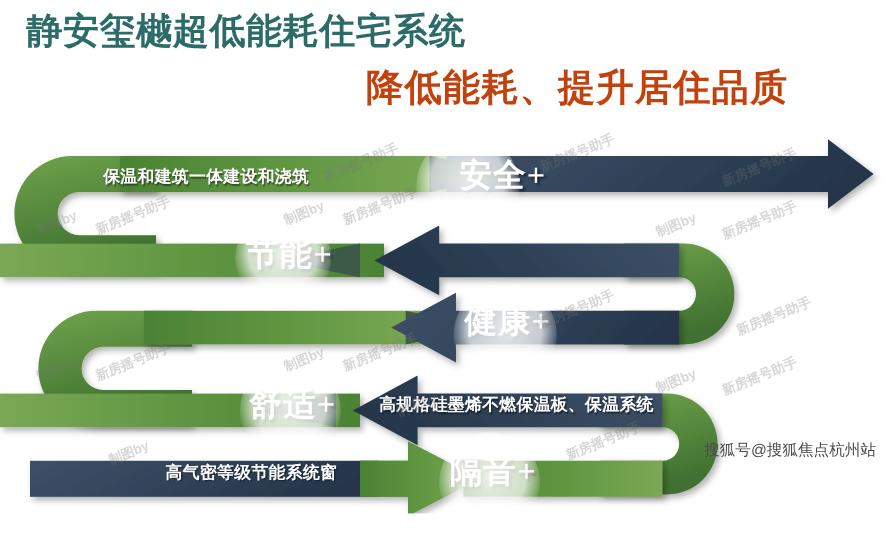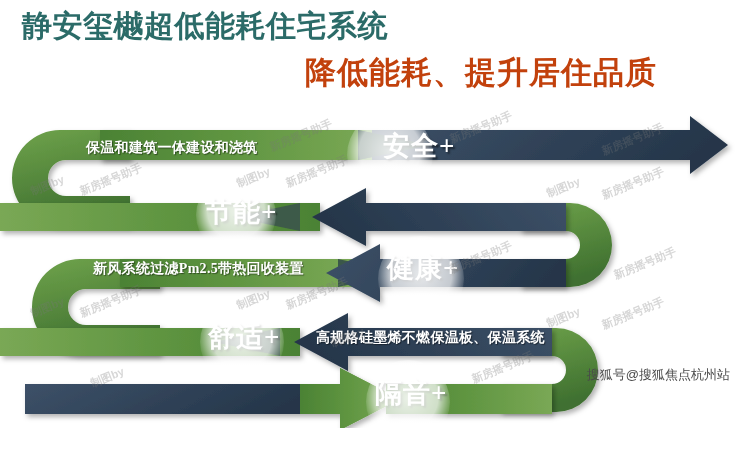--- a/index.html
+++ b/index.html
@@ -204,26 +204,26 @@
       <path d="M 386 276 L 552 276 L 552 306 L 386 306 Z" fill="url(#gGreenH)"></path>
       <path d="M 300 276 L 340 276 L 340 260 L 400 291 L 340 322 L 340 306 L 300 306 Z" fill="url(#gGreenH)"></path>
     </g>
   </svg>
 
   <div class="lbl lbl-desc" style="left:86px; top:139px;">保温和建筑一体建设和浇筑</div>
   <div class="lbl lbl-key" style="left:383px; top:128px;">安全+</div>
 
   <div class="lbl lbl-key" style="left:205px; top:194px;">节能+</div>
 
-  <div class="lbl lbl-desc" style="left:93px; top:260px;">新风系统过滤Pm2.5带热回收装置</div>
   <div class="lbl lbl-key" style="left:387px; top:250px;">健康+</div>
 
   <div class="lbl lbl-key" style="left:208px; top:319px;">舒适+</div>
   <div class="lbl lbl-desc" style="left:316px; top:329px;">高规格硅墨烯不燃保温板、保温系统</div>
 
+  <div class="lbl lbl-desc" style="left:138px; top:385px;">高气密等级节能系统窗</div>
   <div class="lbl lbl-key" style="left:375px; top:375px;">隔音+</div>
 
   <div class="wm-halo" style="left:347px; top:112px; width:86px; height:86px;"></div>
   <div class="wm-halo" style="left:196px; top:175px; width:80px; height:80px;"></div>
   <div class="wm-halo" style="left:378px; top:236px; width:86px; height:86px;"></div>
   <div class="wm-halo" style="left:200px; top:300px; width:84px; height:84px;"></div>
   <div class="wm-halo" style="left:366px; top:360px; width:84px; height:84px;"></div>
 
   <div class="wm" style="left:30px; top:178px;">制图by</div>
   <div class="wm" style="left:78px; top:172px;">新房摇号助手</div>

